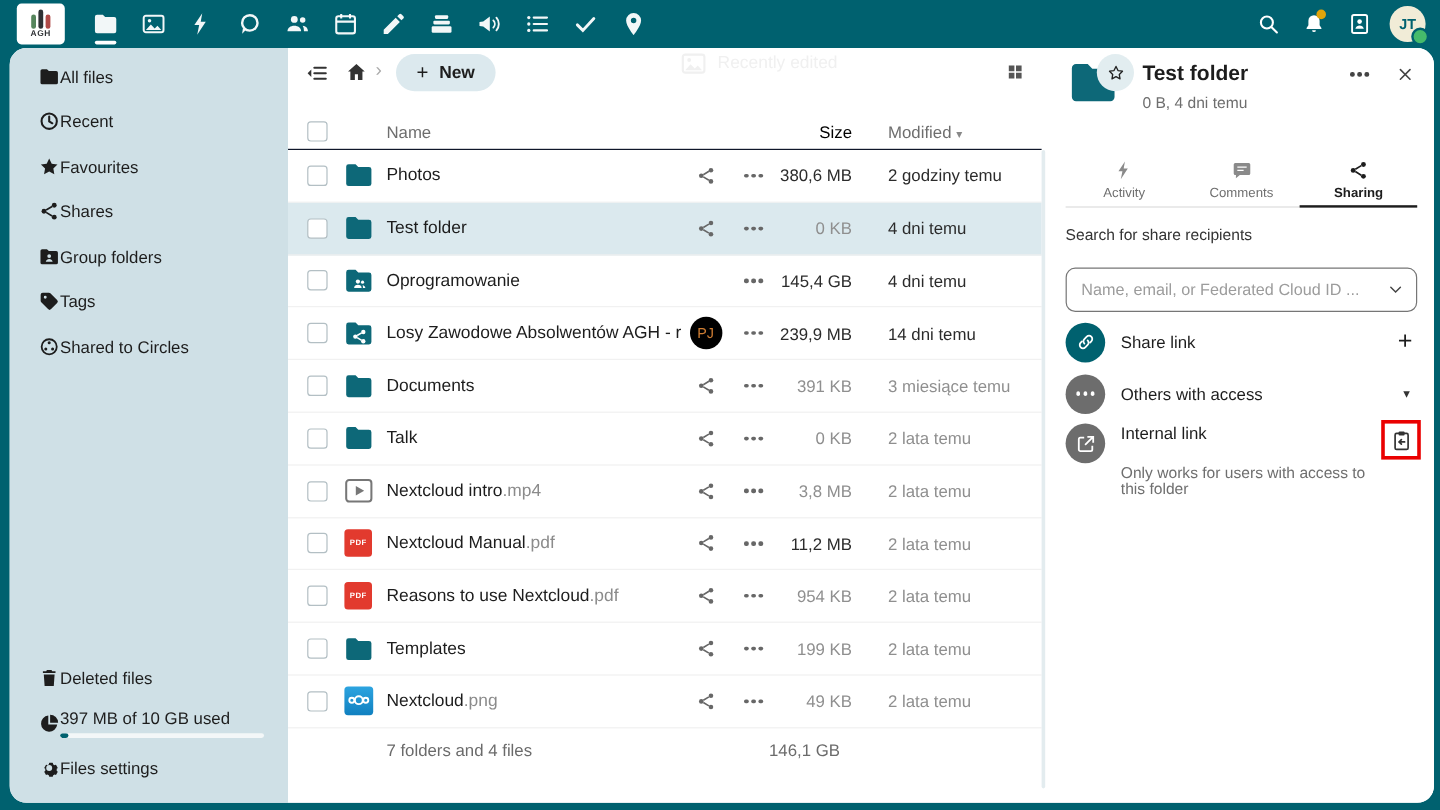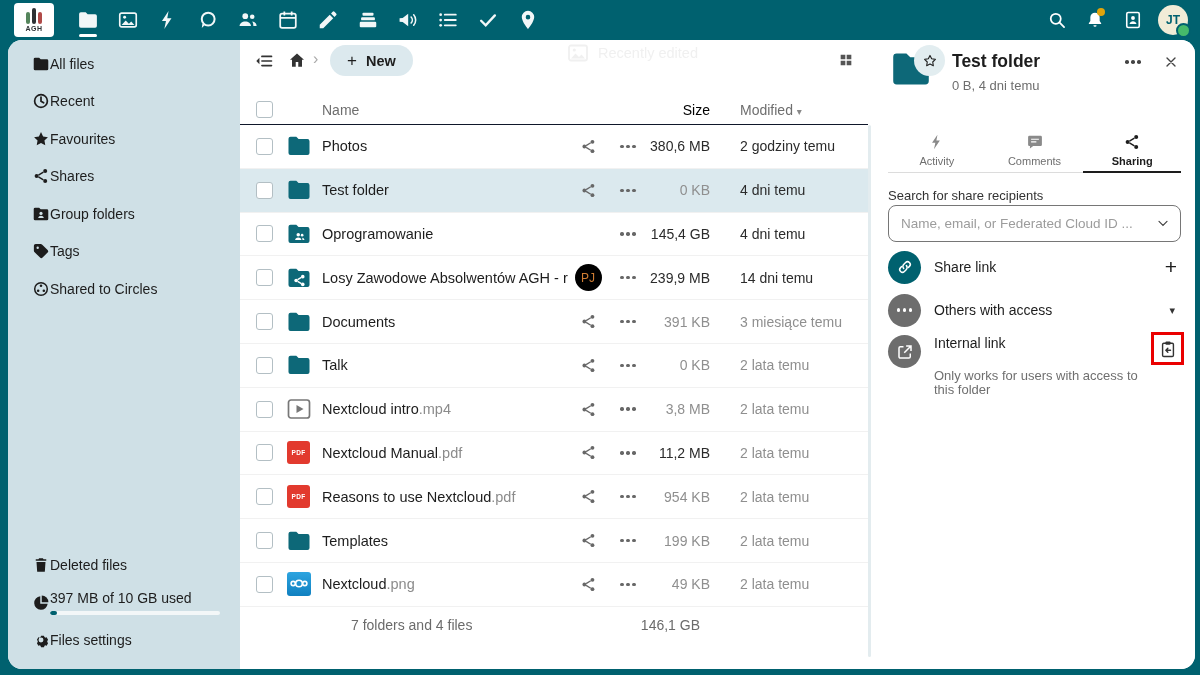--- a/index.html
+++ b/index.html
@@ -78,21 +78,21 @@
   .fi.folder{color:#0d6878}
   .fi .ov{position:absolute;left:6px;top:8px;width:15px;height:15px}
   .fi .ov svg{width:15px;height:15px}
   .fi.video{color:#777}
   .pdfic{display:flex;width:23px;height:23px;margin:1px auto;background:#e23a2e;border-radius:3px;align-items:center;justify-content:center}
   .pdftxt{color:#fff;font-size:6.5px;font-weight:bold;letter-spacing:.3px}
   .pngic{display:flex;width:24px;height:24px;border-radius:3px;background:linear-gradient(#2da4e0,#1080c0);align-items:center;justify-content:center}
   .badge{width:27px;height:27px;border-radius:50%;background:#000000;color:#cf7d33;font-size:12px;
          display:flex;align-items:center;justify-content:center}
   .tsum{position:absolute;left:0;top:562px;right:12px;display:flex;align-items:center;height:45px;color:#6b6b6b;font-size:14px}
-  .tsum .s-files{margin-left:111px;flex:1}
+  .tsum .s-files{margin-left:82px;flex:1}
   .tsum .s-total{width:62px;text-align:right}
   .tsum .s-pad{width:168px}
 
   
   .details{position:absolute;left:872px;top:0;bottom:0;right:0;background:#fff;padding:0 14px 0 8px}
   .d-head{position:relative;height:88px}
   .d-thumb{position:absolute;left:0;top:7px;color:#0d6878}
   .d-thumb svg{width:46px;height:44px}
   .d-star{position:absolute;left:26px;top:5px;width:31px;height:31px;border-radius:50%;background:#e2edf0;
           display:flex;align-items:center;justify-content:center;color:#222;cursor:pointer}
@@ -103,21 +103,21 @@
   .d-actions .dots i{width:3.6px;height:3.6px}
   .tabs{display:flex;border-bottom:1px solid #dcdcdc;height:44px}
   .tab{flex:1;display:flex;flex-direction:column;align-items:center;justify-content:center;gap:4px;
        font-size:11px;color:#6f6f6f;cursor:pointer;position:relative}
   .tab .ic{color:#8a8a8a}
   .tab.active{color:#1d1d1d;font-weight:bold}
   .tab.active .ic{color:#1d1d1d}
   .tab.active:after{content:"";position:absolute;left:0;right:0;bottom:-1px;height:2px;background:#1d1d1d}
   .d-body{padding-top:15px}
   .sr-label{font-size:13px;color:#333}
-  .inwrap{position:relative;margin-top:2px}
+  .inwrap{position:relative;margin-top:20px}
   .inwrap input{width:100%;box-sizing:border-box;height:37px;border:1.6px solid #767676;border-radius:8px;
                 padding:0 34px 0 12px;font-size:13.5px;color:#333;font-family:inherit;outline:none}
   .inwrap input::placeholder{color:#9c9c9c}
   .inchev{position:absolute;right:10px;top:10px;color:#444}
   .d-row{display:flex;align-items:center;margin-top:7px;min-height:36px;gap:13px}
   .d-row.top{align-items:flex-start}
   .avc{width:33px;height:33px;border-radius:50%;display:flex;align-items:center;justify-content:center;flex:none;color:#fff}
   .avc.teal{background:#00616f}
   .avc.grey{background:#6d6d6d}
   .d-row-text{flex:1}

